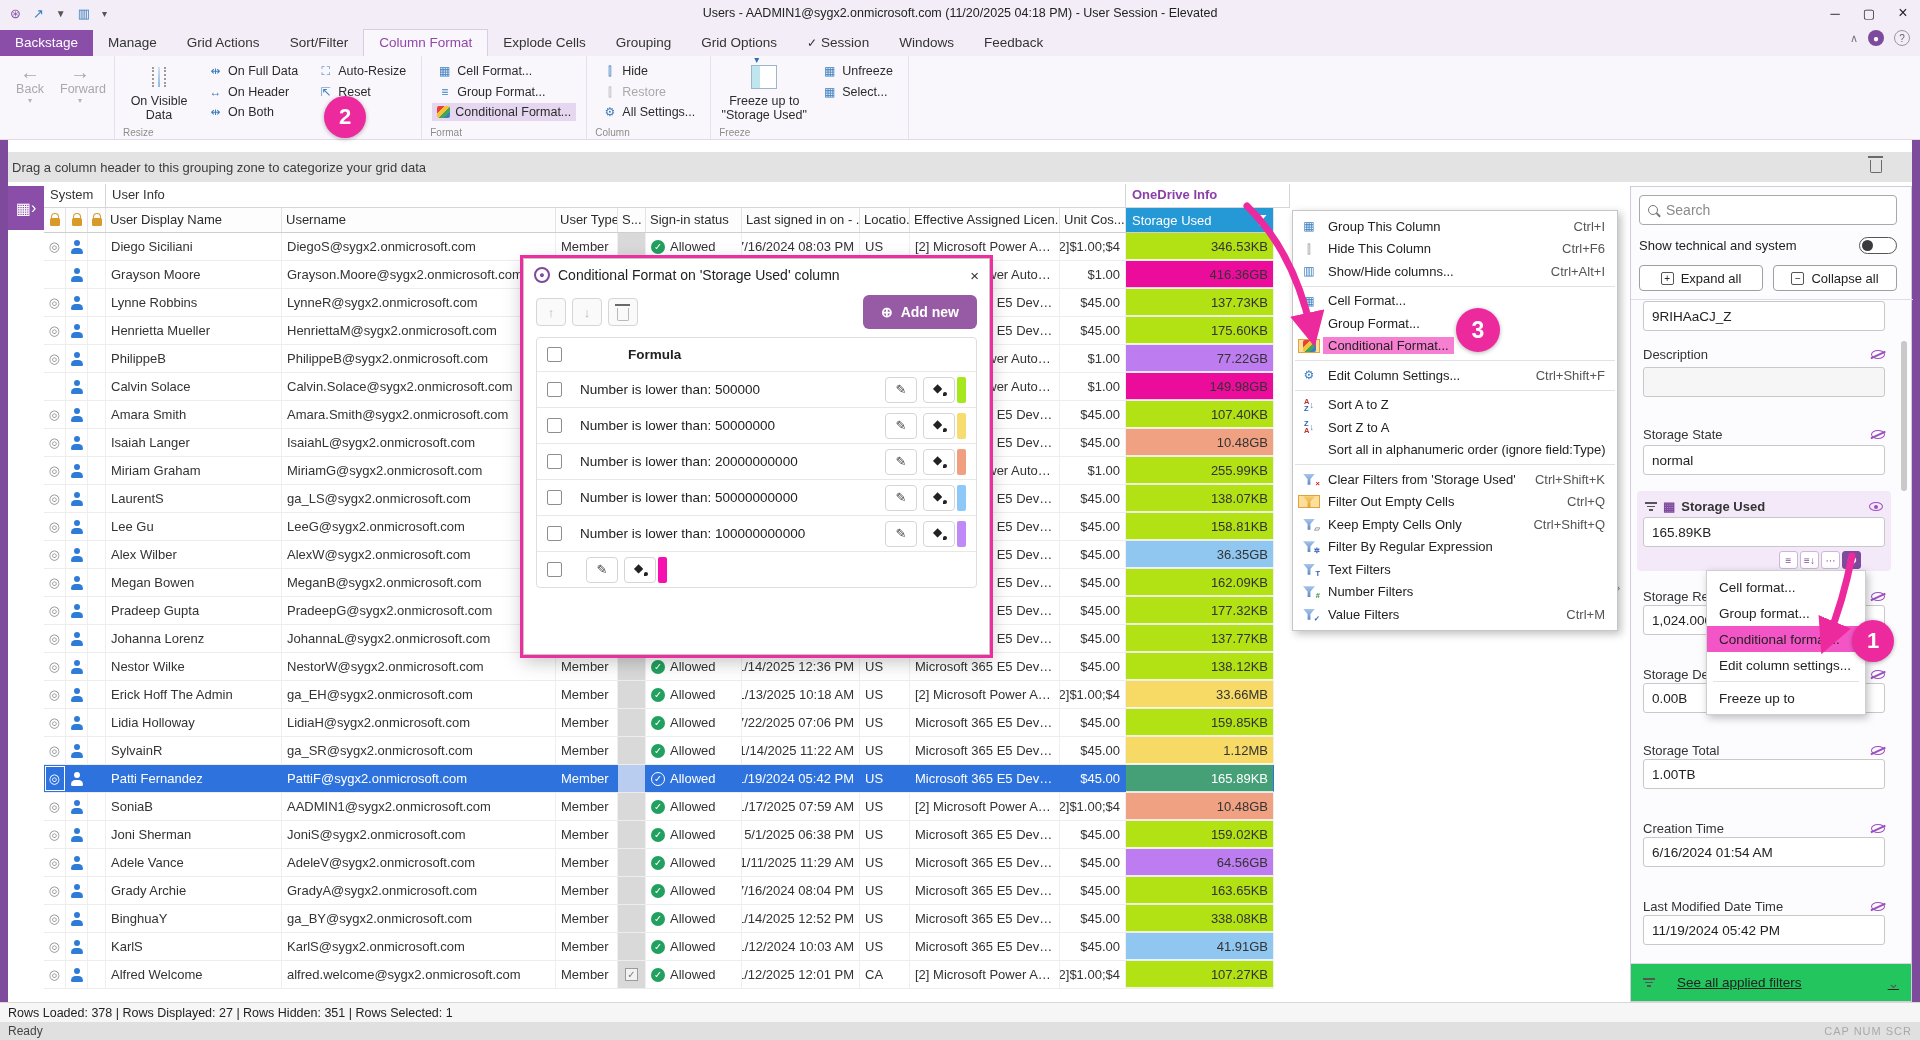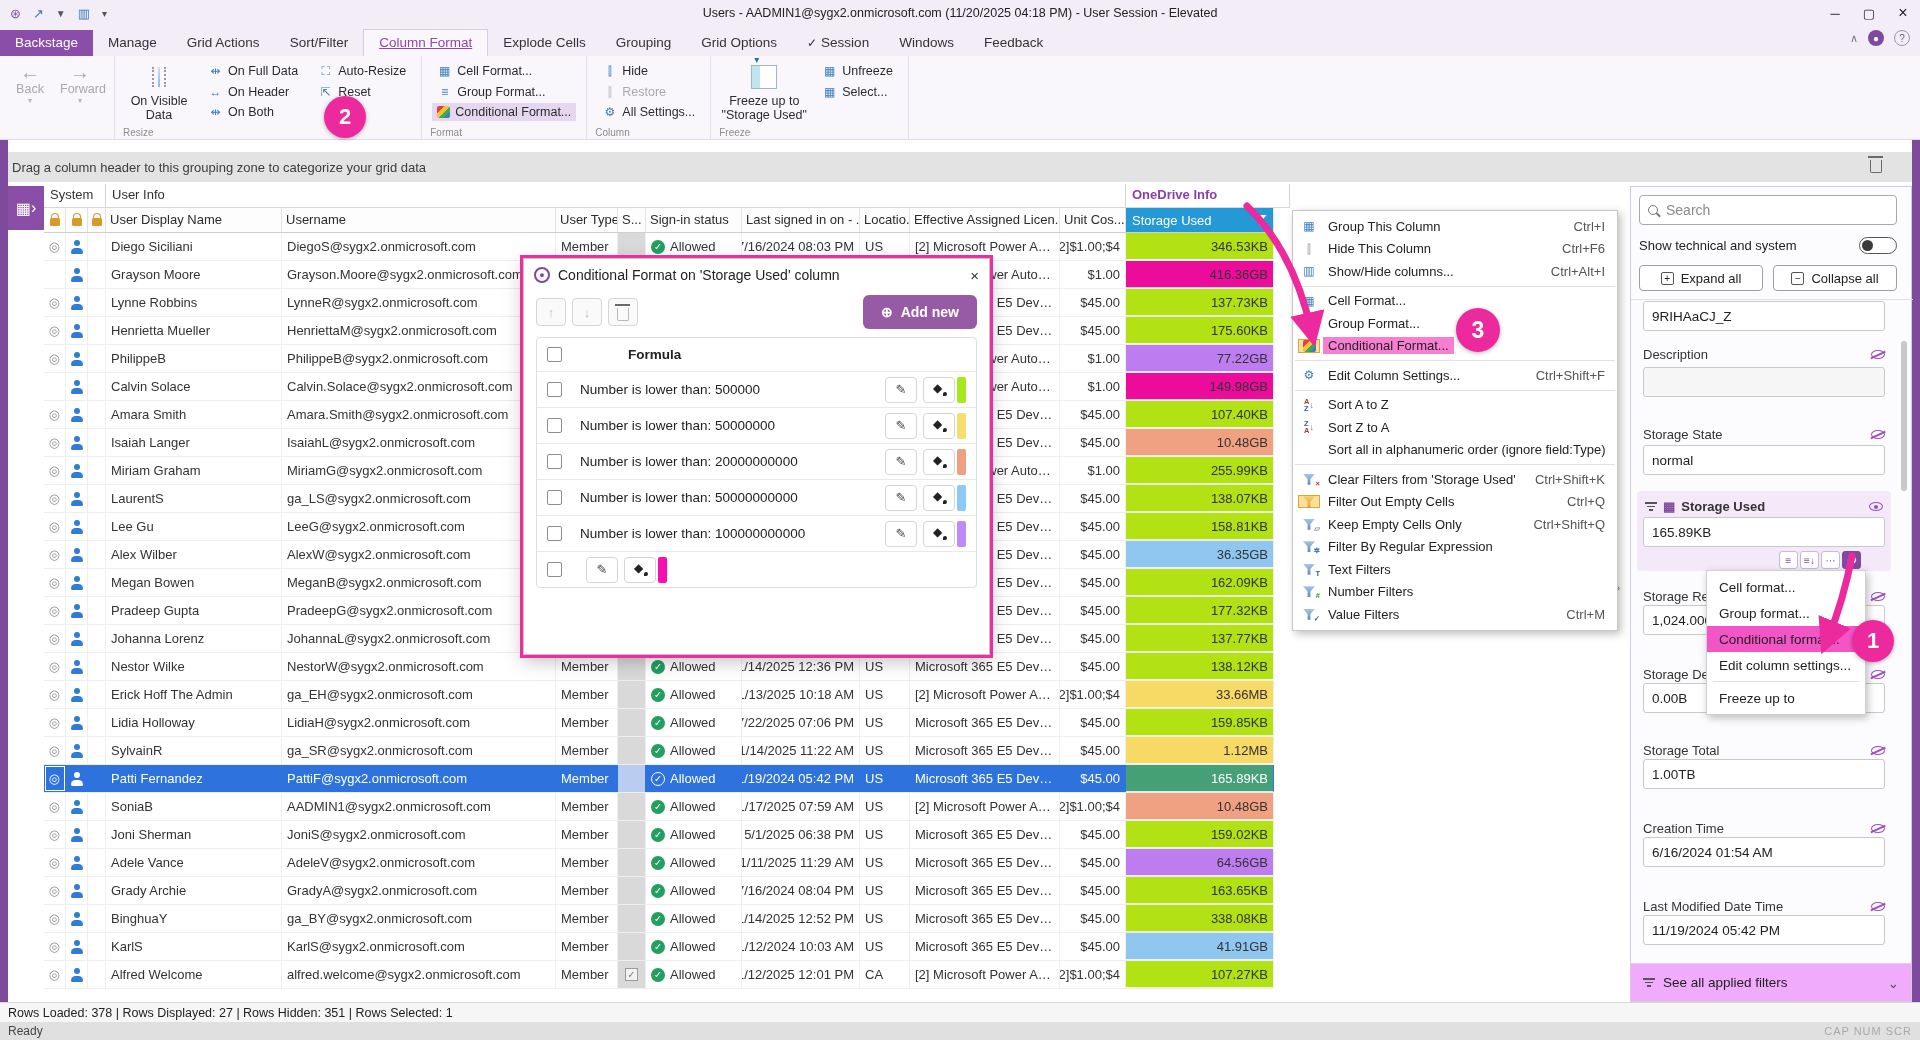--- a/index.html
+++ b/index.html
@@ -12,21 +12,21 @@
   .titlebar { left:0; top:0; width:1920px; height:26px; background:#f2edf6; display:flex; align-items:center; }
   .tb-icons { display:flex; gap:12px; padding-left:10px; font-size:13px; align-items:center; }
   .tb-title { position:absolute; left:0; right:0; text-align:center; font-size:12.5px; color:#222; }
   .winctl { position:absolute; right:0; top:0; display:flex; }
   .winctl span { width:34px; height:26px; display:flex; align-items:center; justify-content:center; font-size:13px; color:#222; }
 
   
   .tabbar { left:0; top:26px; width:1920px; height:30px; background:#f2edf6; display:flex; align-items:flex-end; }
   .tab { padding:5px 15px 6px; font-size:13.5px; color:#333; white-space:nowrap; }
   .tab.backstage { background:#8a4da8; color:#fff; }
-  .tab.active { background:#faf7fc; color:#9147a8; border:1px solid #d9cde4; border-bottom:none;text-decoration:underline; }
+  .tab.active { background:#faf7fc; color:#9147a8; border:1px solid #d9cde4; border-bottom:none; }
   .tab .tcheck { margin-right:4px; font-size:12px; }
   .tab-right { position:absolute; right:10px; top:30px; display:flex; gap:10px; align-items:center; }
   .tab-right .circ { width:16px; height:16px; border-radius:50%; display:flex; align-items:center; justify-content:center; font-size:10px; }
 
   
   .ribbon { left:0; top:56px; width:1920px; height:84px; background:#faf7fc; border-bottom:1px solid #e2d9ea; display:flex; }
   .rgroup { position:relative; border-right:1px solid #e6dfee; padding:6px 10px 18px; display:flex; gap:10px; }
   .rglabel { position:absolute; bottom:1px; left:8px; right:0; font-size:10px; color:#8c8c8c; }
   .navbtn { width:40px; text-align:center; color:#a8a8a8; font-size:12.5px; }
   .navbtn .arr { font-size:20px; line-height:20px; display:block; }
@@ -155,21 +155,21 @@
   .eyeon { width:14px; height:9px; border:1.5px solid #9b4fc0; border-radius:50%; position:relative; }
   .eyeon::after { content:""; position:absolute; left:4px; top:1.5px; width:4px; height:4px; border-radius:50%; background:#9b4fc0; }
   .usedblock { left:6px; top:304px; width:254px; height:80px; background:#f4e9f9; border-radius:4px; }
   .usedlabel { left:14px; top:312px; width:238px; display:flex; align-items:center; gap:6px; font-weight:bold; font-size:13px; }
   .usedlabel .spacer { flex:1; }
   .usedinput { top:330px; }
   .minitools { left:0; top:364px; width:256px; display:flex; justify-content:flex-end; gap:2px; padding-right:26px; z-index:25; }
   .mt { width:19px; height:18px; border:1px solid #cbb8d8; background:#fff; border-radius:3px; display:flex; align-items:center; justify-content:center; font-size:10px; color:#7d4a9c; }
   .mt.pin { background:#7d4a9c; border-color:#7d4a9c; }
   .pinico { width:8px; height:8px; background:#fff; border-radius:50% 50% 50% 0; transform:rotate(-45deg); }
-  .pfooter { left:0; bottom:0; width:280px; height:38px; border-top:1px solid #ddd5e6; display:flex; align-items:center; gap:8px; padding:0 12px; font-size:13.5px; color:#222; background:#f0abfc; }
+  .pfooter { left:0; bottom:0; width:280px; height:38px; border-top:1px solid #ddd5e6; display:flex; align-items:center; gap:22px; padding:0 12px; font-size:13.5px; color:#222; background:#22c55e;text-decoration:underline; }
   .flines { display:flex; flex-direction:column; gap:2px; }
   .flines i { display:block; height:1.5px; background:#555; }
   .flines i:nth-child(1){ width:12px; } .flines i:nth-child(2){ width:8px; margin-left:2px; } .flines i:nth-child(3){ width:4px; margin-left:4px; }
   .pscroll { left:270px; top:154px; width:6px; height:150px; background:#c9c9c9; border-radius:3px; }
 
   
   .minimenu { left:1706px; top:570px; width:160px; background:#fff; border:1px solid #cfcfcf; box-shadow:2px 3px 8px rgba(0,0,0,.25); z-index:60; padding:3px 0; }
   .mm-item { height:26px; display:flex; align-items:center; padding:0 12px; font-size:13.5px; color:#222; white-space:nowrap; }
   .mm-item.mhl { background:#f455c6; }
   .mm-sep { height:1px; background:#e2e2e2; margin:3px 6px; }

